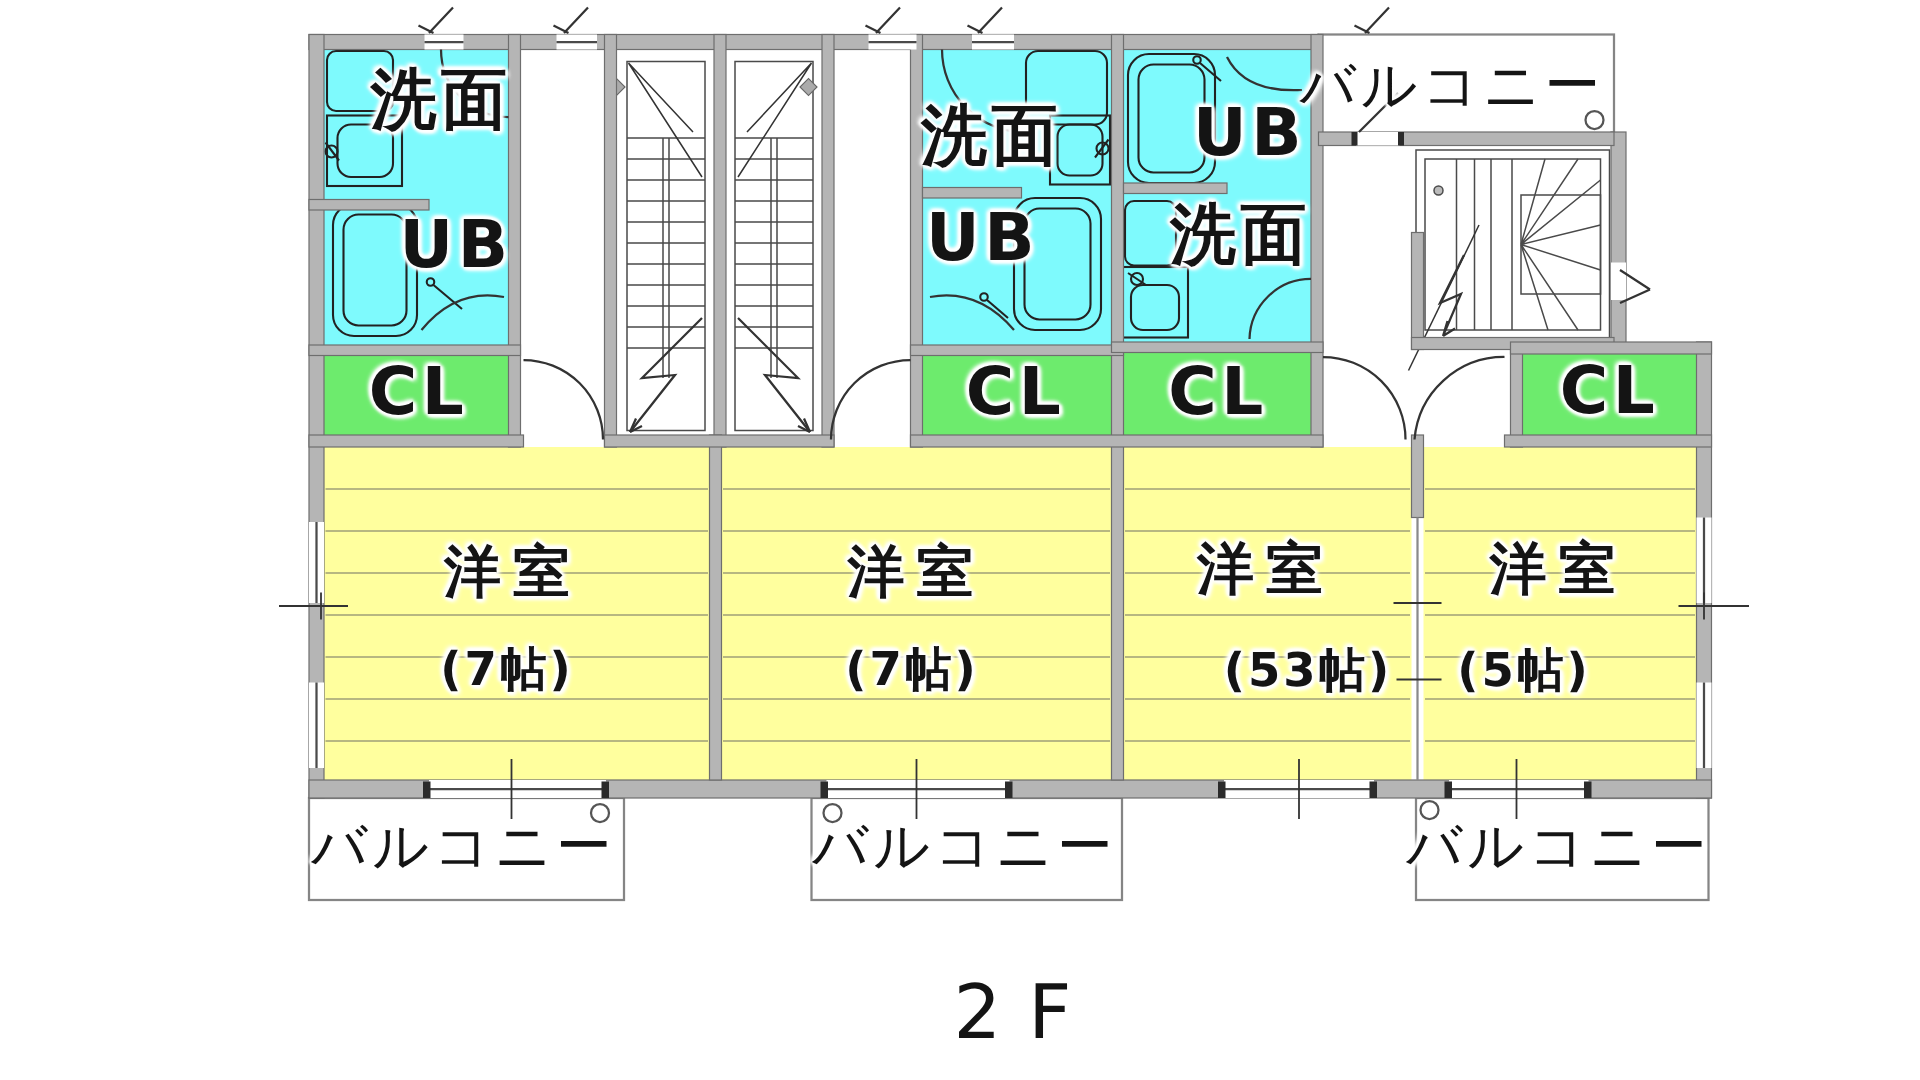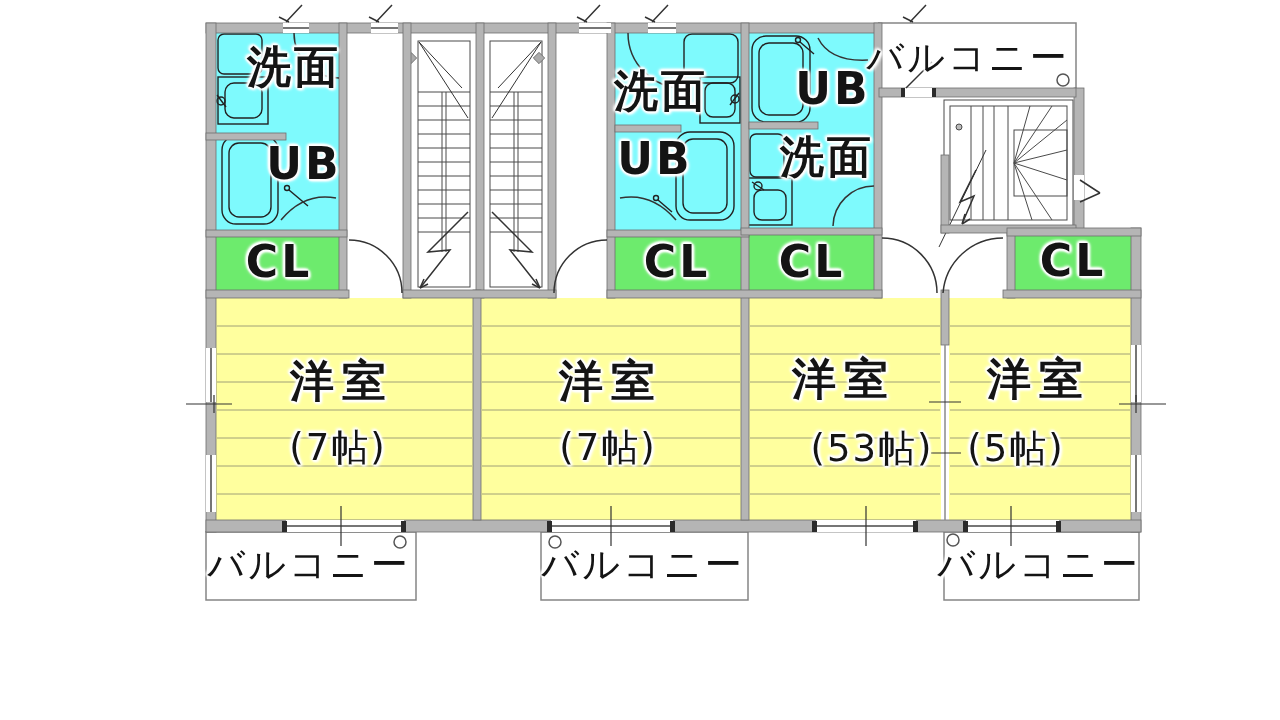--- a/index.html
+++ b/index.html
@@ -4,22 +4,22 @@
 <style>
   html,body{margin:0;padding:0;background:#fff;}
   #plan{position:relative;width:1280px;height:720px;background:#fff;overflow:hidden;
         font-family:"DejaVu Sans","Liberation Sans",sans-serif;margin-left:36px;}
   #plan svg{position:absolute;left:0;top:0;}
   .lbl{position:absolute;transform:translate(-50%,-50%);white-space:nowrap;color:#141414;
        font-weight:600;line-height:1;
        text-shadow:0 0 2px #fff,0 0 3px #fff,0 0 5px #fff,-2px 0 2px #fff,2px 0 2px #fff,
                    0 -2px 2px #fff,0 2px 2px #fff,-2px -2px 3px #fff,2px 2px 3px #fff;}
   .lbl-wet{font-size:44px;letter-spacing:3px;}
-  .lbl-room{font-size:44px;letter-spacing:8px;}
-  .lbl-size{font-size:37px;font-weight:400;letter-spacing:2px;}
+  .lbl-room{font-size:38px;letter-spacing:8px;}
+  .lbl-size{font-size:31px;font-weight:700;letter-spacing:2px;}
   .lbl-balc{font-size:37px;font-weight:400;letter-spacing:3px;}
   .lbl-floor{font-size:50px;font-weight:500;letter-spacing:18px;}
 </style>
 </head>
 <body>
 
 <div id="plan">
 <svg width="1280" height="720" viewBox="0 0 1280 720">
 
   <g>
@@ -252,13 +252,14 @@
   <div class="lbl lbl-room" style="left:808px;top:379px">洋室</div>
   <div class="lbl lbl-size" style="left:836px;top:448px">(53帖)</div>
   <div class="lbl lbl-room" style="left:1003px;top:379px">洋室</div>
   <div class="lbl lbl-size" style="left:980px;top:448px">(5帖)</div>
 
   <div class="lbl lbl-balc" style="left:932px;top:57px">バルコニー</div>
   <div class="lbl lbl-balc" style="left:273px;top:564px">バルコニー</div>
   <div class="lbl lbl-balc" style="left:607px;top:564px">バルコニー</div>
   <div class="lbl lbl-balc" style="left:1003px;top:564px">バルコニー</div>
 
+  <div class="lbl lbl-floor" style="left:648px;top:675px">2F</div>
 </div>
 
 </body></html>

